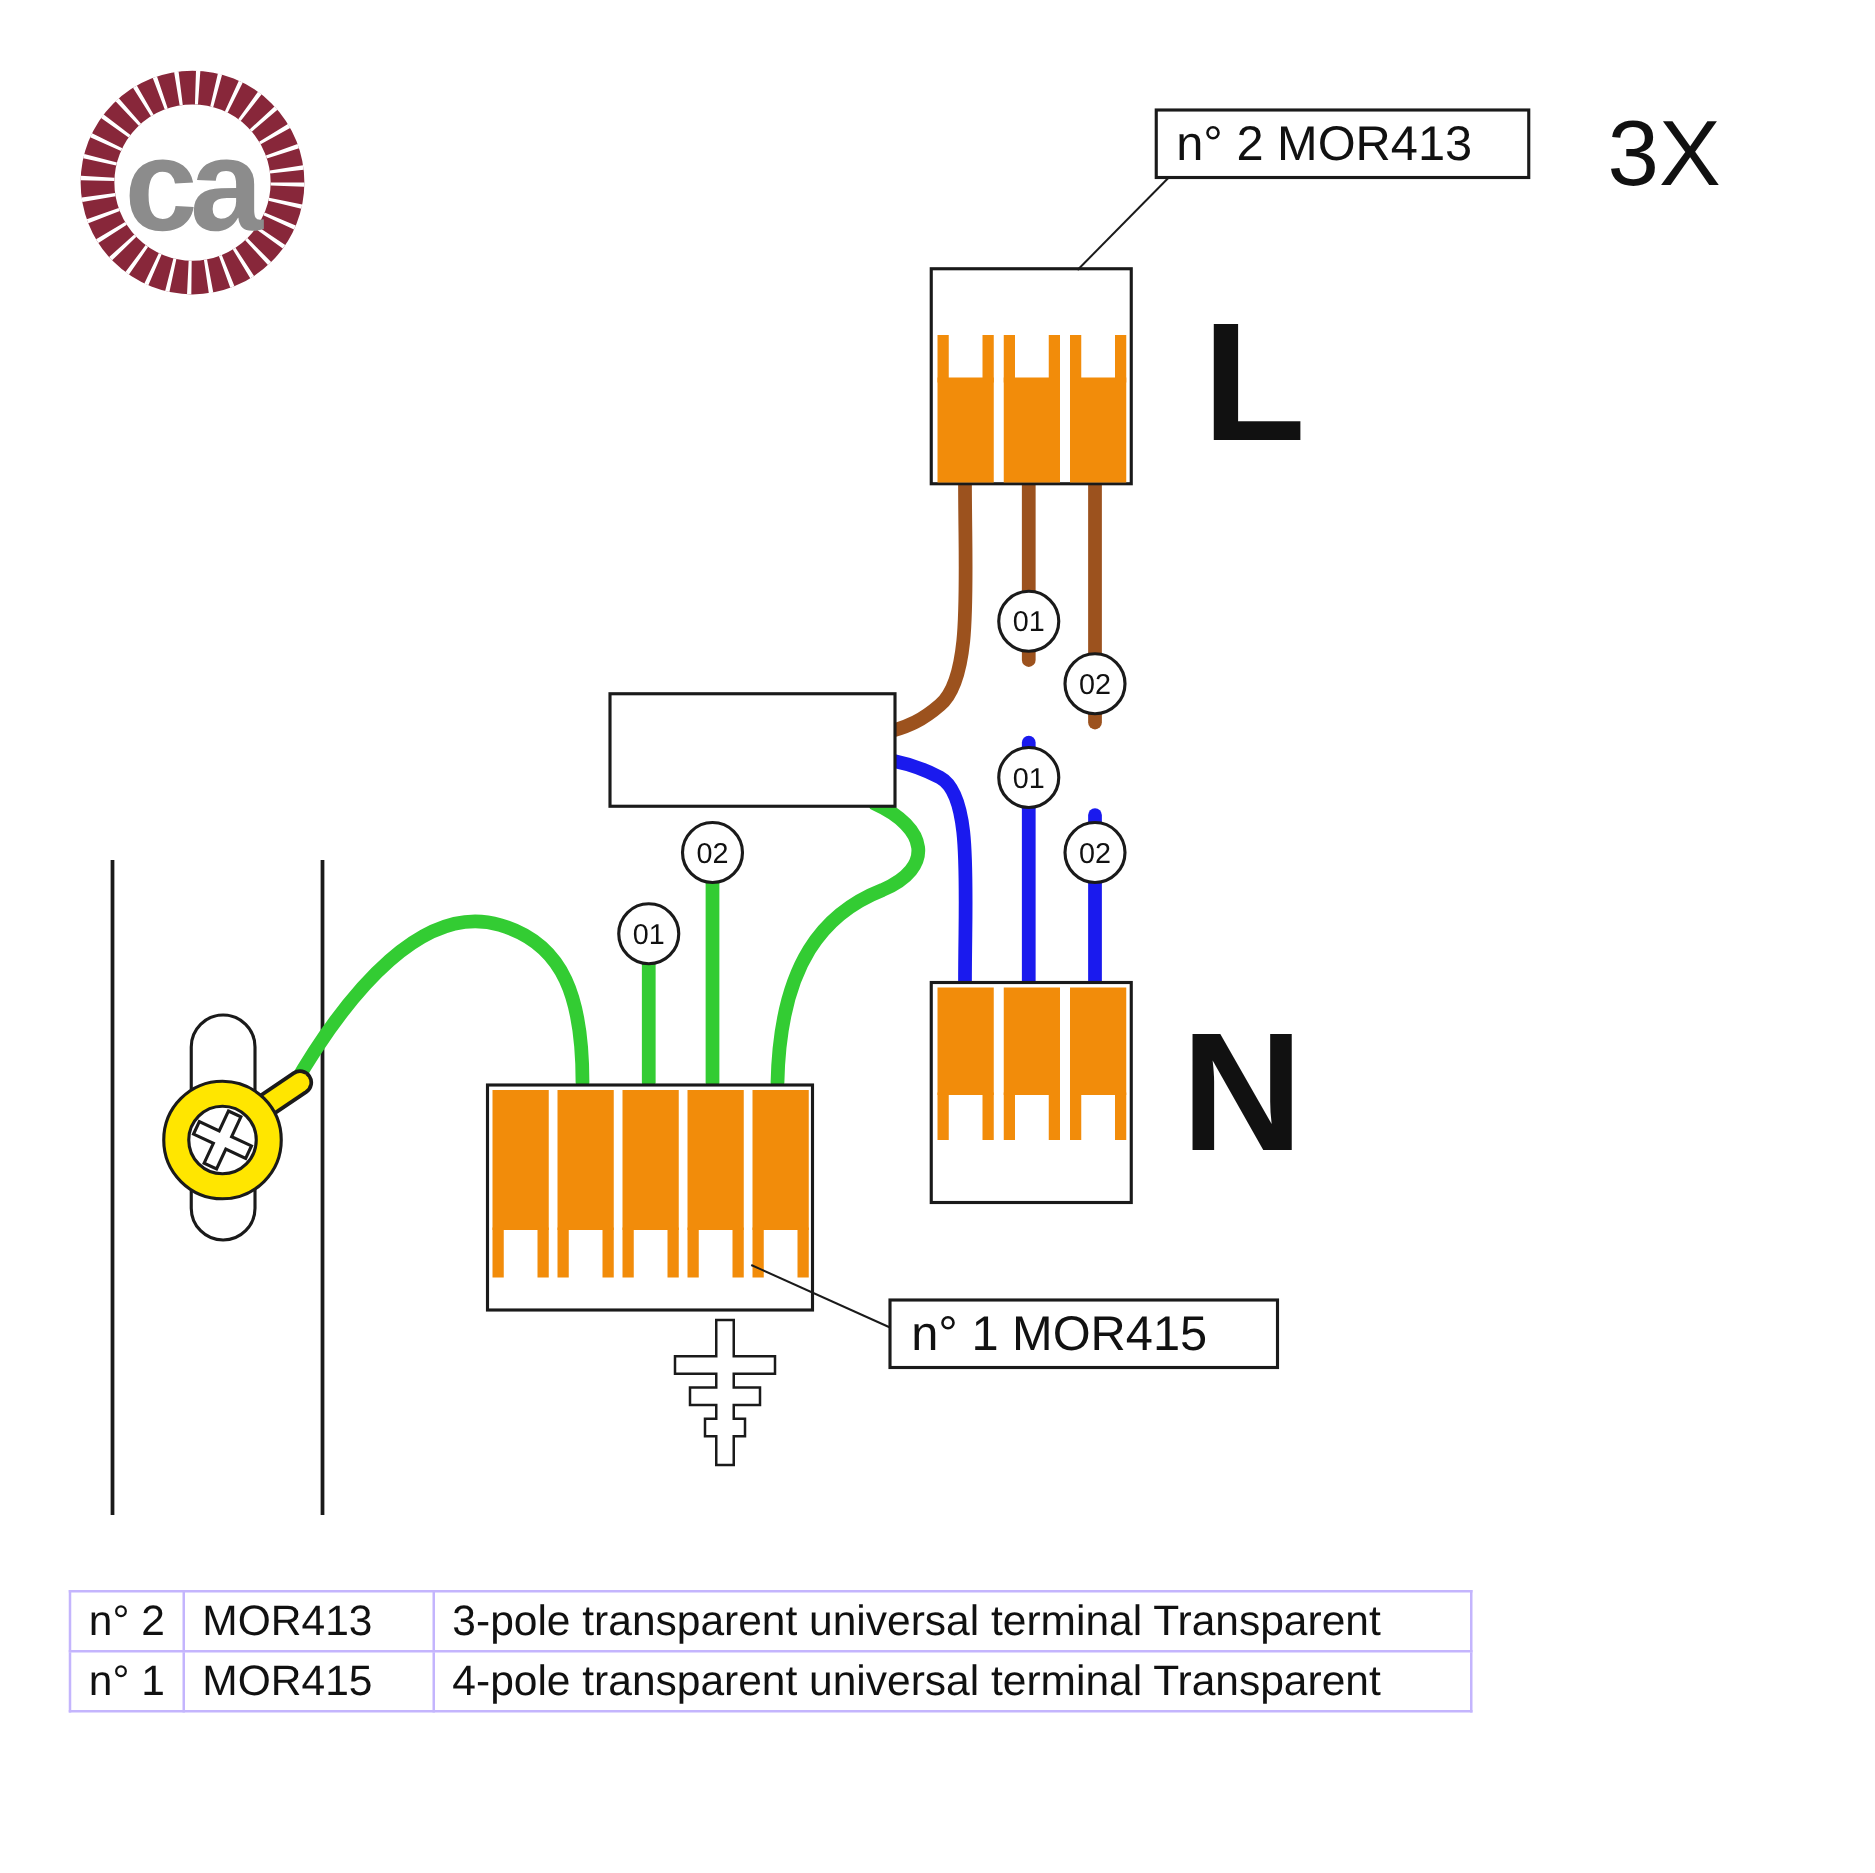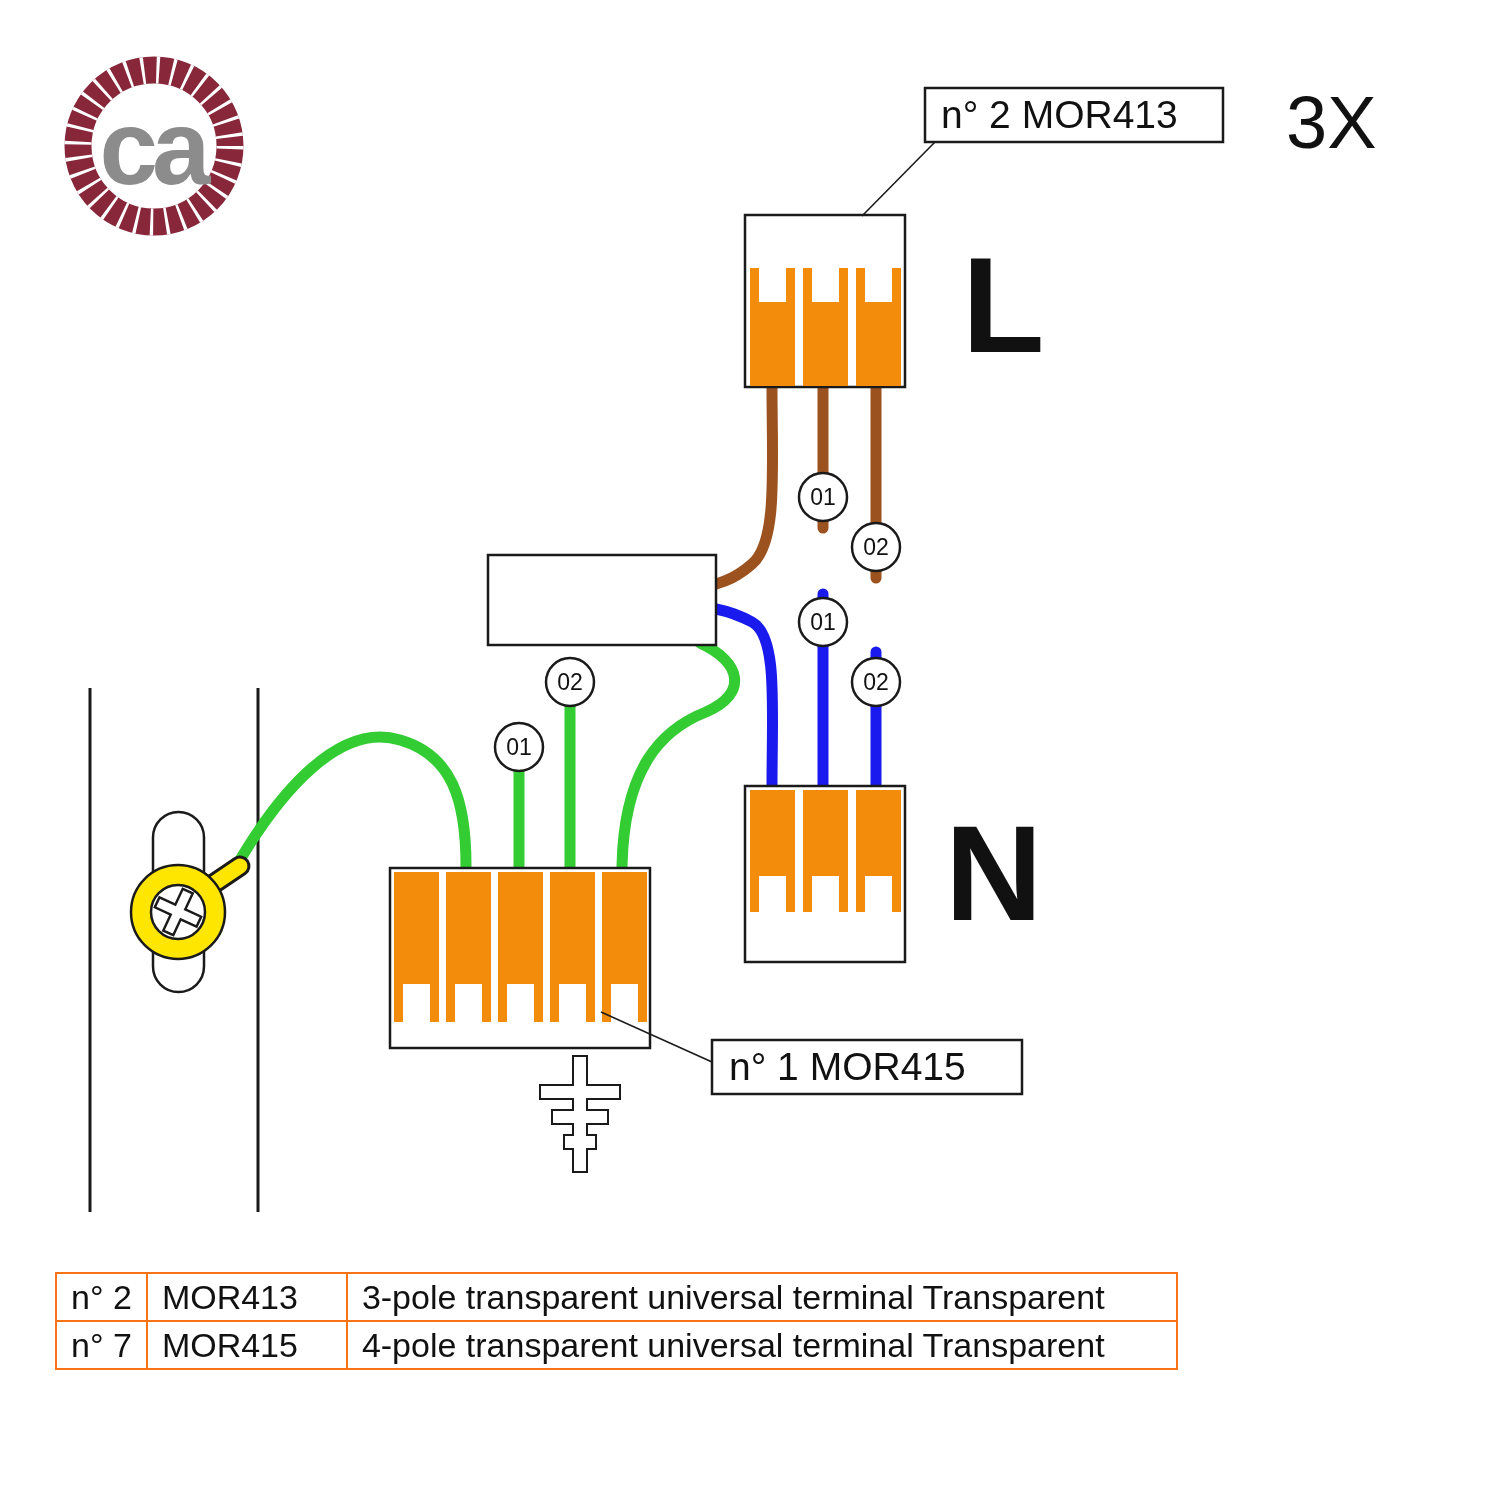--- a/index.html
+++ b/index.html
@@ -22,21 +22,21 @@
   .t72{font:74px "Liberation Sans",sans-serif;fill:#111;}
   .big{font:bold 135px "Liberation Sans",sans-serif;fill:#111;}
   .logo-text{font:bold 105px "Liberation Sans",sans-serif;fill:var(--logo-gray);
              text-anchor:middle;letter-spacing:-6px;}
   .rope-ring{fill:none;stroke:var(--maroon);stroke-width:27;}
   .rope-texture{fill:none;stroke:#fff;stroke-width:27;stroke-dasharray:3 12;}
   .screw-cross{fill:#fff;stroke:#1a1a1a;stroke-width:2.5;}
 
   .bom{position:absolute;left:55px;top:1272px;border-collapse:collapse;
        font:34px "Liberation Sans",sans-serif;color:#111;background:#fff;}
-  .bom td{border:2px solid #f97316;height:46px;padding:0 14px;white-space:nowrap;}
+  .bom td{border:2px solid #c4b5fd;height:46px;padding:0 14px;white-space:nowrap;}
   .bom .c1{width:60px;}
   .bom .c2{width:170px;}
   .bom .c3{width:800px;border-radius:21px;}
 </style>
 </head>
 <body>
 
 <div id="stage">
 
 <svg width="1500" height="1498" viewBox="0 0 1500 1498">
@@ -173,20 +173,20 @@
 </svg>
 
 <table class="bom">
   <tbody>
         <tr>
     <td class="c1">n° 2</td>
     <td class="c2">MOR413</td>
     <td class="c3">3-pole transparent universal terminal Transparent</td>
   </tr>
   <tr>
-    <td class="c1">n° 7</td>
+    <td class="c1">n° 1</td>
     <td class="c2">MOR415</td>
     <td class="c3">4-pole transparent universal terminal Transparent</td>
   </tr>
 </tbody>
     </table>
 
 </div>
 
 </body></html>

